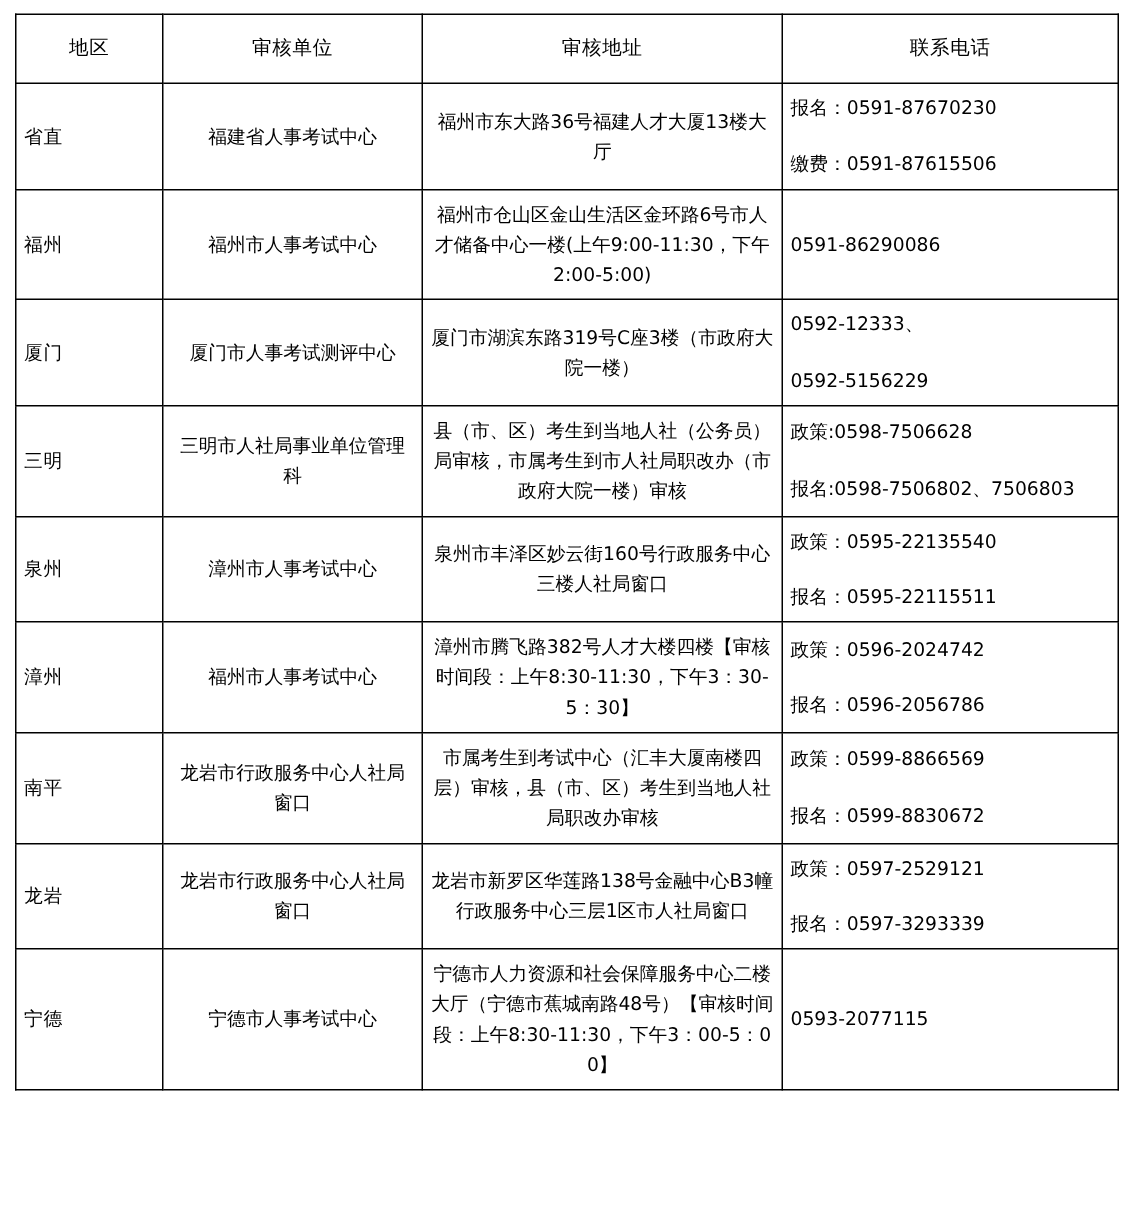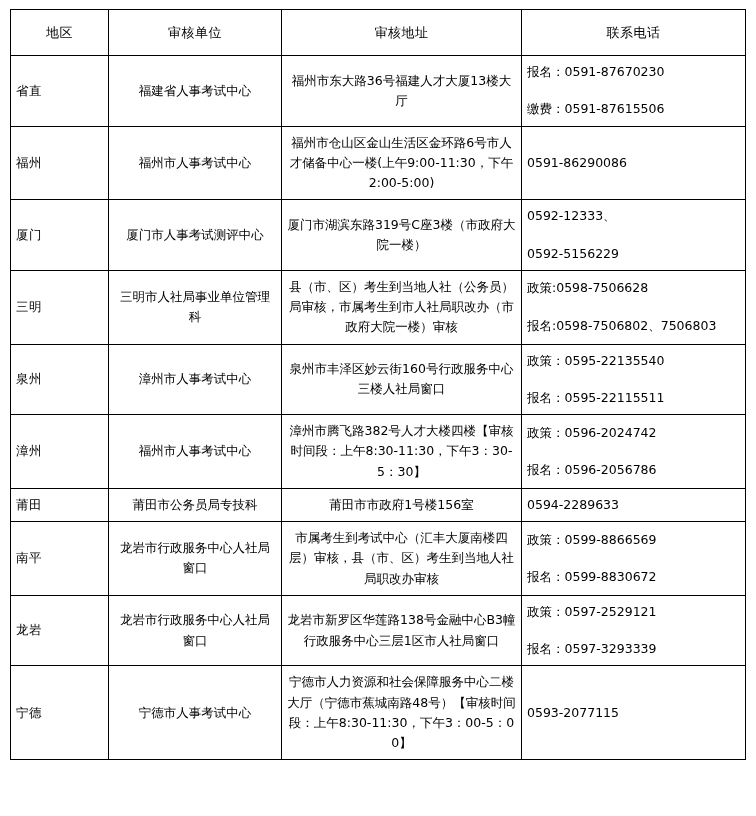--- a/index.html
+++ b/index.html
@@ -147,28 +147,20 @@
         <tr>
           <td class="region-cell">漳州</td>
           <td class="unit-cell">福州市人事考试中心</td>
           <td class="address-cell">漳州市腾飞路382号人才大楼四楼【审核时间段：上午8:30-11:30，下午3：30-5：30】</td>
           <td class="phone-cell">
             <span class="phone-line">政策：0596-2024742</span>
             <span class="phone-line">报名：0596-2056786</span>
           </td>
         </tr>
         <tr>
-          <td class="region-cell">莆田</td>
-          <td class="unit-cell">莆田市公务员局专技科</td>
-          <td class="address-cell">莆田市市政府1号楼156室</td>
-          <td class="phone-cell">
-            <span class="phone-line">0594-2289633</span>
-          </td>
-        </tr>
-        <tr>
           <td class="region-cell">南平</td>
           <td class="unit-cell">龙岩市行政服务中心人社局窗口</td>
           <td class="address-cell">市属考生到考试中心（汇丰大厦南楼四层）审核，县（市、区）考生到当地人社局职改办审核</td>
           <td class="phone-cell">
             <span class="phone-line">政策：0599-8866569</span>
             <span class="phone-line">报名：0599-8830672</span>
           </td>
         </tr>
         <tr>
           <td class="region-cell">龙岩</td>

